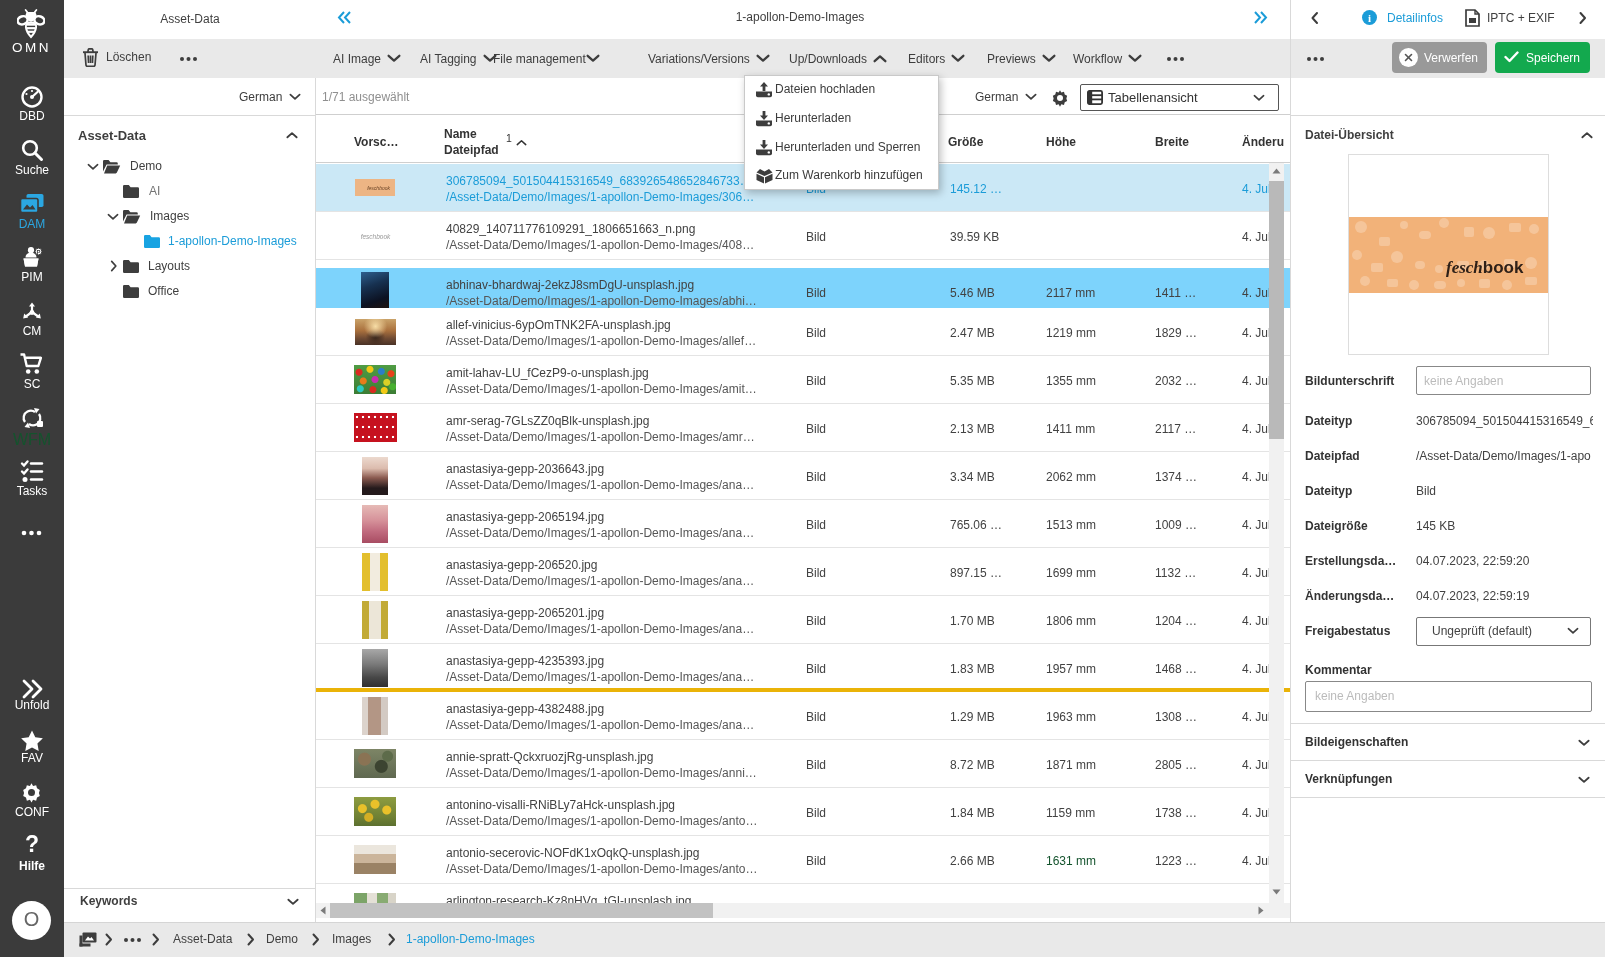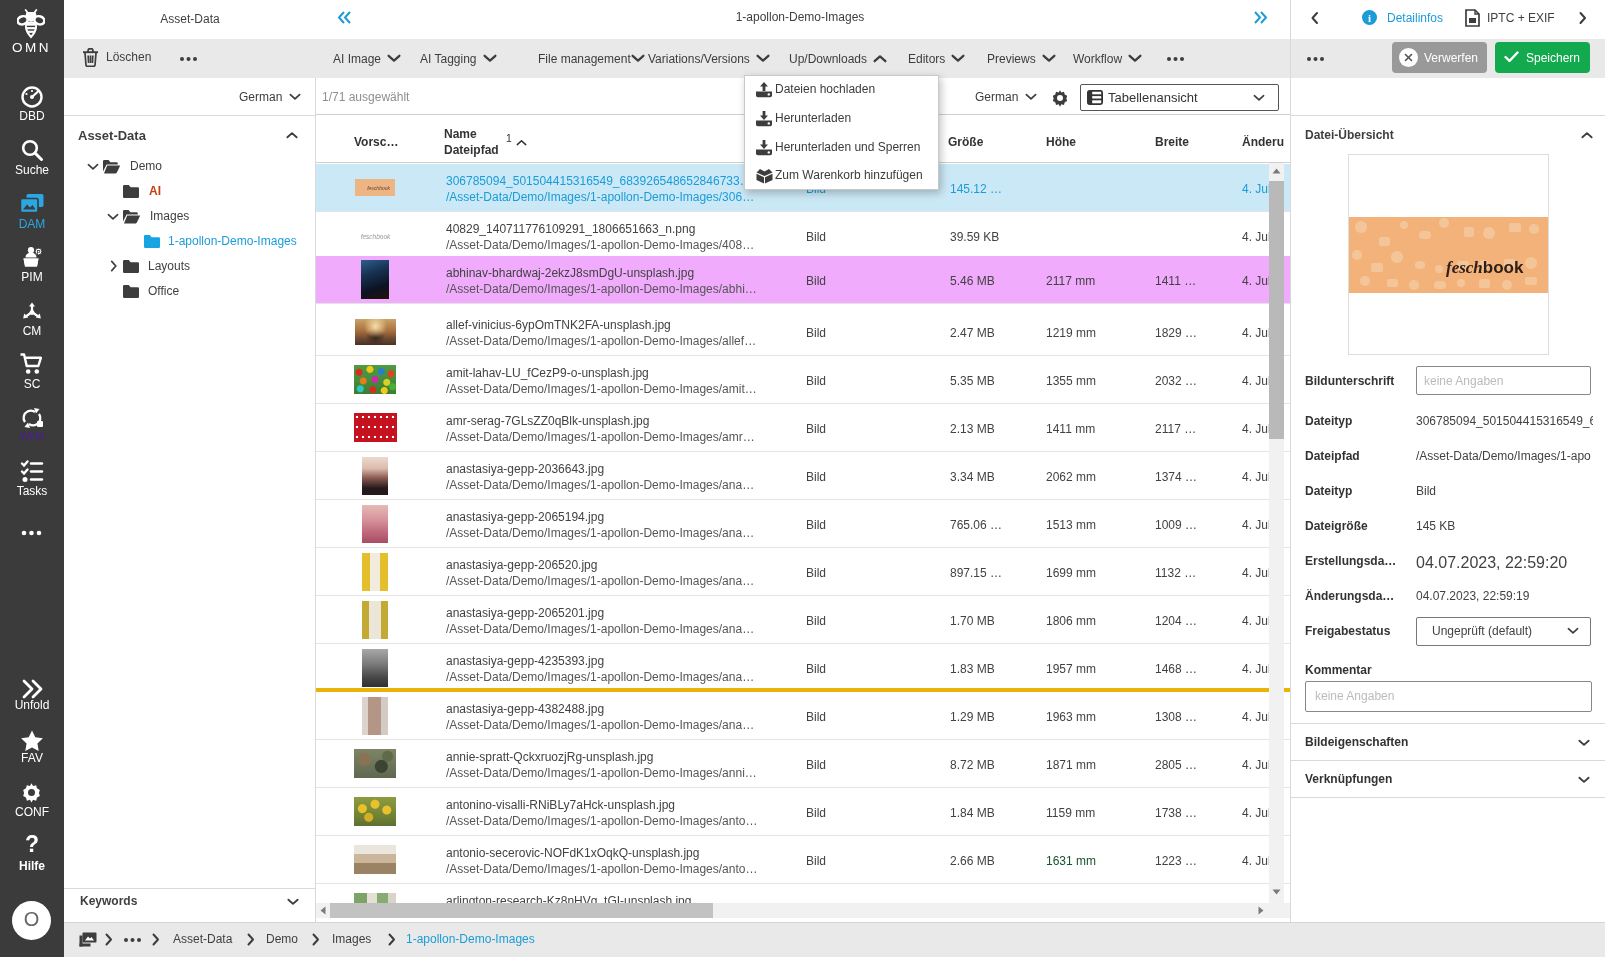--- a/index.html
+++ b/index.html
@@ -71,21 +71,21 @@
     <div class="abs" style="left:0;top:377px;width:64px;text-align:center;font-size:12px;color:#fff">SC</div>
     <svg class="abs" style="left:19px;top:406px" width="26" height="24" viewBox="0 0 26 24">
 <g stroke="#fff" stroke-width="2.3" fill="none">
 <path d="M6 16 C3.5 12.5 4.5 7.5 8.5 5.5 C11 4.2 14 4.5 16 6"></path>
 <path d="M20 8 C22.5 11.5 21.5 16.5 17.5 18.5 C15 19.8 12 19.5 10 18"></path>
 </g>
 <path d="M15 2 L20.5 3 L17 7.5 Z" fill="#fff"></path>
 <path d="M11 22 L5.5 21 L9 16.5 Z" fill="#fff"></path>
 <rect x="18" y="15" width="6" height="6" rx="1" fill="#fff"></rect>
 </svg>
-    <div class="abs" style="left:0;top:431px;width:64px;text-align:center;font-size:10px;color:#4c1d95">WFM</div>
+    <div class="abs" style="left:0;top:431px;width:64px;text-align:center;font-size:16px;color:#14532d">WFM</div>
     <svg class="abs" style="left:20px;top:459px" width="24" height="24" viewBox="0 0 24 24">
 <g stroke="#fff" stroke-width="2.4" fill="none" stroke-linecap="round">
 <path d="M2 4.5 L4 6.5 L7.5 2.5"></path>
 <path d="M2 12.5 L4 14.5 L7.5 10.5"></path>
 <line x1="11" y1="4.5" x2="22" y2="4.5"></line>
 <line x1="11" y1="12.5" x2="22" y2="12.5"></line>
 <line x1="11" y1="20.5" x2="22" y2="20.5"></line>
 </g>
 <rect x="2.5" y="18" width="5" height="5" rx="2.5" fill="#fff"></rect>
 </svg>
@@ -157,21 +157,21 @@
       <path d="M1.5 1.5 L6.5 6 L11.5 1.5" fill="none" stroke="#3d3d3d" stroke-width="1.8" stroke-linecap="round" stroke-linejoin="round"></path>
     </svg>
 <svg class="abs" style="left:102px;top:159px" width="19" height="15" viewBox="0 0 19 15">
 <path d="M1 2.2 A1.2 1.2 0 0 1 2.2 1 H6.6 L8.4 3.2 H14.6 A1.2 1.2 0 0 1 15.8 4.4 V5.6 H4.6 L1 12.5 Z" fill="#3d3d3d"></path>
 <path d="M5.2 6.6 H18.2 L14.9 13.6 A1.3 1.3 0 0 1 13.7 14.4 H2.0 Z" fill="#3d3d3d"></path>
     </svg>
 <div class="abs" style="left:130px;top:159px;font-size:12px;color:#3f3f3f;font-weight:400;">Demo</div>
 <svg class="abs" style="left:122px;top:184px" width="18" height="15" viewBox="0 0 18 15">
 <path d="M1 2.2 A1.2 1.2 0 0 1 2.2 1 H6.8 L8.6 3.2 H15.8 A1.2 1.2 0 0 1 17 4.4 V12.8 A1.2 1.2 0 0 1 15.8 14 H2.2 A1.2 1.2 0 0 1 1 12.8 Z" fill="#3d3d3d"></path>
     </svg>
-<div class="abs" style="left:149px;top:184px;font-size:12px;color:#c2410c;font-weight:700;">AI</div>
+<div class="abs" style="left:149px;top:184px;font-size:12px;color:#737373;font-weight:400;">AI</div>
 <svg class="abs" style="left:107px;top:213px" width="12" height="8" viewBox="0 0 13 8">
       <path d="M1.5 1.5 L6.5 6 L11.5 1.5" fill="none" stroke="#3d3d3d" stroke-width="1.8" stroke-linecap="round" stroke-linejoin="round"></path>
     </svg>
 <svg class="abs" style="left:122px;top:209px" width="19" height="15" viewBox="0 0 19 15">
 <path d="M1 2.2 A1.2 1.2 0 0 1 2.2 1 H6.6 L8.4 3.2 H14.6 A1.2 1.2 0 0 1 15.8 4.4 V5.6 H4.6 L1 12.5 Z" fill="#3d3d3d"></path>
 <path d="M5.2 6.6 H18.2 L14.9 13.6 A1.3 1.3 0 0 1 13.7 14.4 H2.0 Z" fill="#3d3d3d"></path>
     </svg>
 <div class="abs" style="left:150px;top:209px;font-size:12px;color:#3f3f3f;font-weight:400;">Images</div>
 <svg class="abs" style="left:143px;top:234px" width="18" height="15" viewBox="0 0 18 15">
 <path d="M1 2.2 A1.2 1.2 0 0 1 2.2 1 H6.8 L8.6 3.2 H15.8 A1.2 1.2 0 0 1 17 4.4 V12.8 A1.2 1.2 0 0 1 15.8 14 H2.2 A1.2 1.2 0 0 1 1 12.8 Z" fill="#18a3e2"></path>
@@ -212,21 +212,21 @@
       <svg width="14" height="9" viewBox="0 0 13 8" style="flex:none">
         <path d="M1.5 1.5 L6.5 6 L11.5 1.5" fill="none" stroke="#3d3d3d" stroke-width="2.1" stroke-linecap="round" stroke-linejoin="round"></path>
       </svg>
     </div>
 <div class="abs" style="left:420px;top:43px;height:31px;display:flex;align-items:center;gap:6px">
       <span style="font-size:12px;color:#3d3d3d">AI Tagging</span>
       <svg width="14" height="9" viewBox="0 0 13 8" style="flex:none">
         <path d="M1.5 1.5 L6.5 6 L11.5 1.5" fill="none" stroke="#3d3d3d" stroke-width="2.1" stroke-linecap="round" stroke-linejoin="round"></path>
       </svg>
     </div>
-<div class="abs" style="left:538px;top:43px;height:31px;display:flex;align-items:center;gap:0">
+<div class="abs" style="left:493px;top:43px;height:31px;display:flex;align-items:center;gap:0">
       <span style="font-size:12px;color:#3d3d3d">File management</span>
       <svg width="14" height="9" viewBox="0 0 13 8" style="flex:none">
         <path d="M1.5 1.5 L6.5 6 L11.5 1.5" fill="none" stroke="#3d3d3d" stroke-width="2.1" stroke-linecap="round" stroke-linejoin="round"></path>
       </svg>
     </div>
 <div class="abs" style="left:648px;top:43px;height:31px;display:flex;align-items:center;gap:6px">
       <span style="font-size:12px;color:#3d3d3d">Variations/Versions</span>
       <svg width="14" height="9" viewBox="0 0 13 8" style="flex:none">
         <path d="M1.5 1.5 L6.5 6 L11.5 1.5" fill="none" stroke="#3d3d3d" stroke-width="2.1" stroke-linecap="round" stroke-linejoin="round"></path>
       </svg>
@@ -309,21 +309,21 @@
 <div class="abs" style="left:0;top:48px;width:974px;height:48px;background:#fff;border-bottom:1px solid #e4e4e4">
 <div class="abs" style="left:43px;top:13px;width:33px;height:22px;background:#fff">
           <div style="width:100%;height:100%;display:flex;align-items:center;justify-content:center;font-size:6.5px;color:#999;font-style:italic">feschbook</div>
         </div>
 <div class="abs ellip" style="left:130px;top:10px;width:312px;font-size:12px;color:#424242">40829_140711776109291_1806651663_n.png</div>
 <div class="abs ellip" style="left:130px;top:26px;width:312px;font-size:12px;color:#565656">/Asset-Data/Demo/Images/1-apollon-Demo-Images/40829_140711776109291_18066516…</div>
 <div class="abs" style="left:490px;top:18px;font-size:12px;color:#424242">Bild</div>
 <div class="abs" style="left:634px;top:18px;font-size:12px;color:#424242">39.59 KB</div>
 <div class="abs clip" style="left:926px;top:18px;width:27px;font-size:12px;color:#424242">4. Juli</div>
 </div>
-<div class="abs" style="left:0;top:92px;width:974px;height:48px;background:#f0abfc;border-bottom:1px solid #e4e4e4">
+<div class="abs" style="left:0;top:104px;width:974px;height:48px;background:#7dd3fc;border-bottom:1px solid #e4e4e4">
 <div class="abs" style="left:45px;top:4px;width:28px;height:39px;background:linear-gradient(160deg,#2e5f8e 0%,#173150 35%,#0c1222 70%,#241309 100%)"></div>
 <div class="abs ellip" style="left:130px;top:10px;width:312px;font-size:12px;color:#424242">abhinav-bhardwaj-2ekzJ8smDgU-unsplash.jpg</div>
 <div class="abs ellip" style="left:130px;top:26px;width:312px;font-size:12px;color:#565656">/Asset-Data/Demo/Images/1-apollon-Demo-Images/abhinav-bhardwaj-2ekzJ8smDgU-un…</div>
 <div class="abs" style="left:490px;top:18px;font-size:12px;color:#424242">Bild</div>
 <div class="abs" style="left:634px;top:18px;font-size:12px;color:#424242">5.46 MB</div>
 <div class="abs" style="left:730px;top:18px;font-size:12px;color:#424242">2117 mm</div>
 <div class="abs" style="left:839px;top:18px;font-size:12px;color:#424242">1411 …</div>
 <div class="abs clip" style="left:926px;top:18px;width:27px;font-size:12px;color:#424242">4. Juli</div>
 </div>
 <div class="abs" style="left:0;top:144px;width:974px;height:48px;background:#fff;border-bottom:1px solid #e4e4e4">
@@ -549,21 +549,21 @@
 <div class="abs" style="left:1424px;top:374px;font-size:12px;color:#bbb;font-weight:400;">keine Angaben</div>
 <div class="abs" style="left:1305px;top:414px;font-size:12px;color:#333;font-weight:700;">Dateityp</div>
 <div class="abs clip" style="left:1416px;top:414px;width:177px;font-size:12px;color:#424242">306785094_501504415316549_6</div>
 <div class="abs" style="left:1305px;top:449px;font-size:12px;color:#333;font-weight:700;">Dateipfad</div>
 <div class="abs clip" style="left:1416px;top:449px;width:177px;font-size:12px;color:#424242">/Asset-Data/Demo/Images/1-apo</div>
 <div class="abs" style="left:1305px;top:484px;font-size:12px;color:#333;font-weight:700;">Dateityp</div>
 <div class="abs clip" style="left:1416px;top:484px;width:177px;font-size:12px;color:#424242">Bild</div>
 <div class="abs" style="left:1305px;top:519px;font-size:12px;color:#333;font-weight:700;">Dateigröße</div>
 <div class="abs clip" style="left:1416px;top:519px;width:177px;font-size:12px;color:#424242">145 KB</div>
 <div class="abs" style="left:1305px;top:554px;font-size:12px;color:#333;font-weight:700;">Erstellungsda…</div>
-<div class="abs clip" style="left:1416px;top:554px;width:177px;font-size:16px;color:#424242">04.07.2023, 22:59:20</div>
+<div class="abs clip" style="left:1416px;top:554px;width:177px;font-size:12px;color:#424242">04.07.2023, 22:59:20</div>
 <div class="abs" style="left:1305px;top:589px;font-size:12px;color:#333;font-weight:700;">Änderungsda…</div>
 <div class="abs clip" style="left:1416px;top:589px;width:177px;font-size:12px;color:#424242">04.07.2023, 22:59:19</div>
 <div class="abs" style="left:1305px;top:624px;font-size:12px;color:#333;font-weight:700;">Freigabestatus</div>
 <div class="abs" style="left:1416px;top:617px;width:175px;height:29px;border:1px solid #777;border-radius:2px;background:#fff"></div>
 <div class="abs" style="left:1426px;top:624px;font-size:12px;color:#424242;font-weight:400;margin-left:6px;">Ungeprüft (default)</div>
 <svg class="abs" style="left:1567px;top:627px" width="12" height="8" viewBox="0 0 13 8">
       <path d="M1.5 1.5 L6.5 6 L11.5 1.5" fill="none" stroke="#3d3d3d" stroke-width="1.8" stroke-linecap="round" stroke-linejoin="round"></path>
     </svg>
 <div class="abs" style="left:1305px;top:663px;font-size:12px;color:#333;font-weight:700;">Kommentar</div>
 <div class="abs" style="left:1305px;top:681px;width:287px;height:31px;border:1px solid #888;border-radius:2px;background:#fff"></div>

